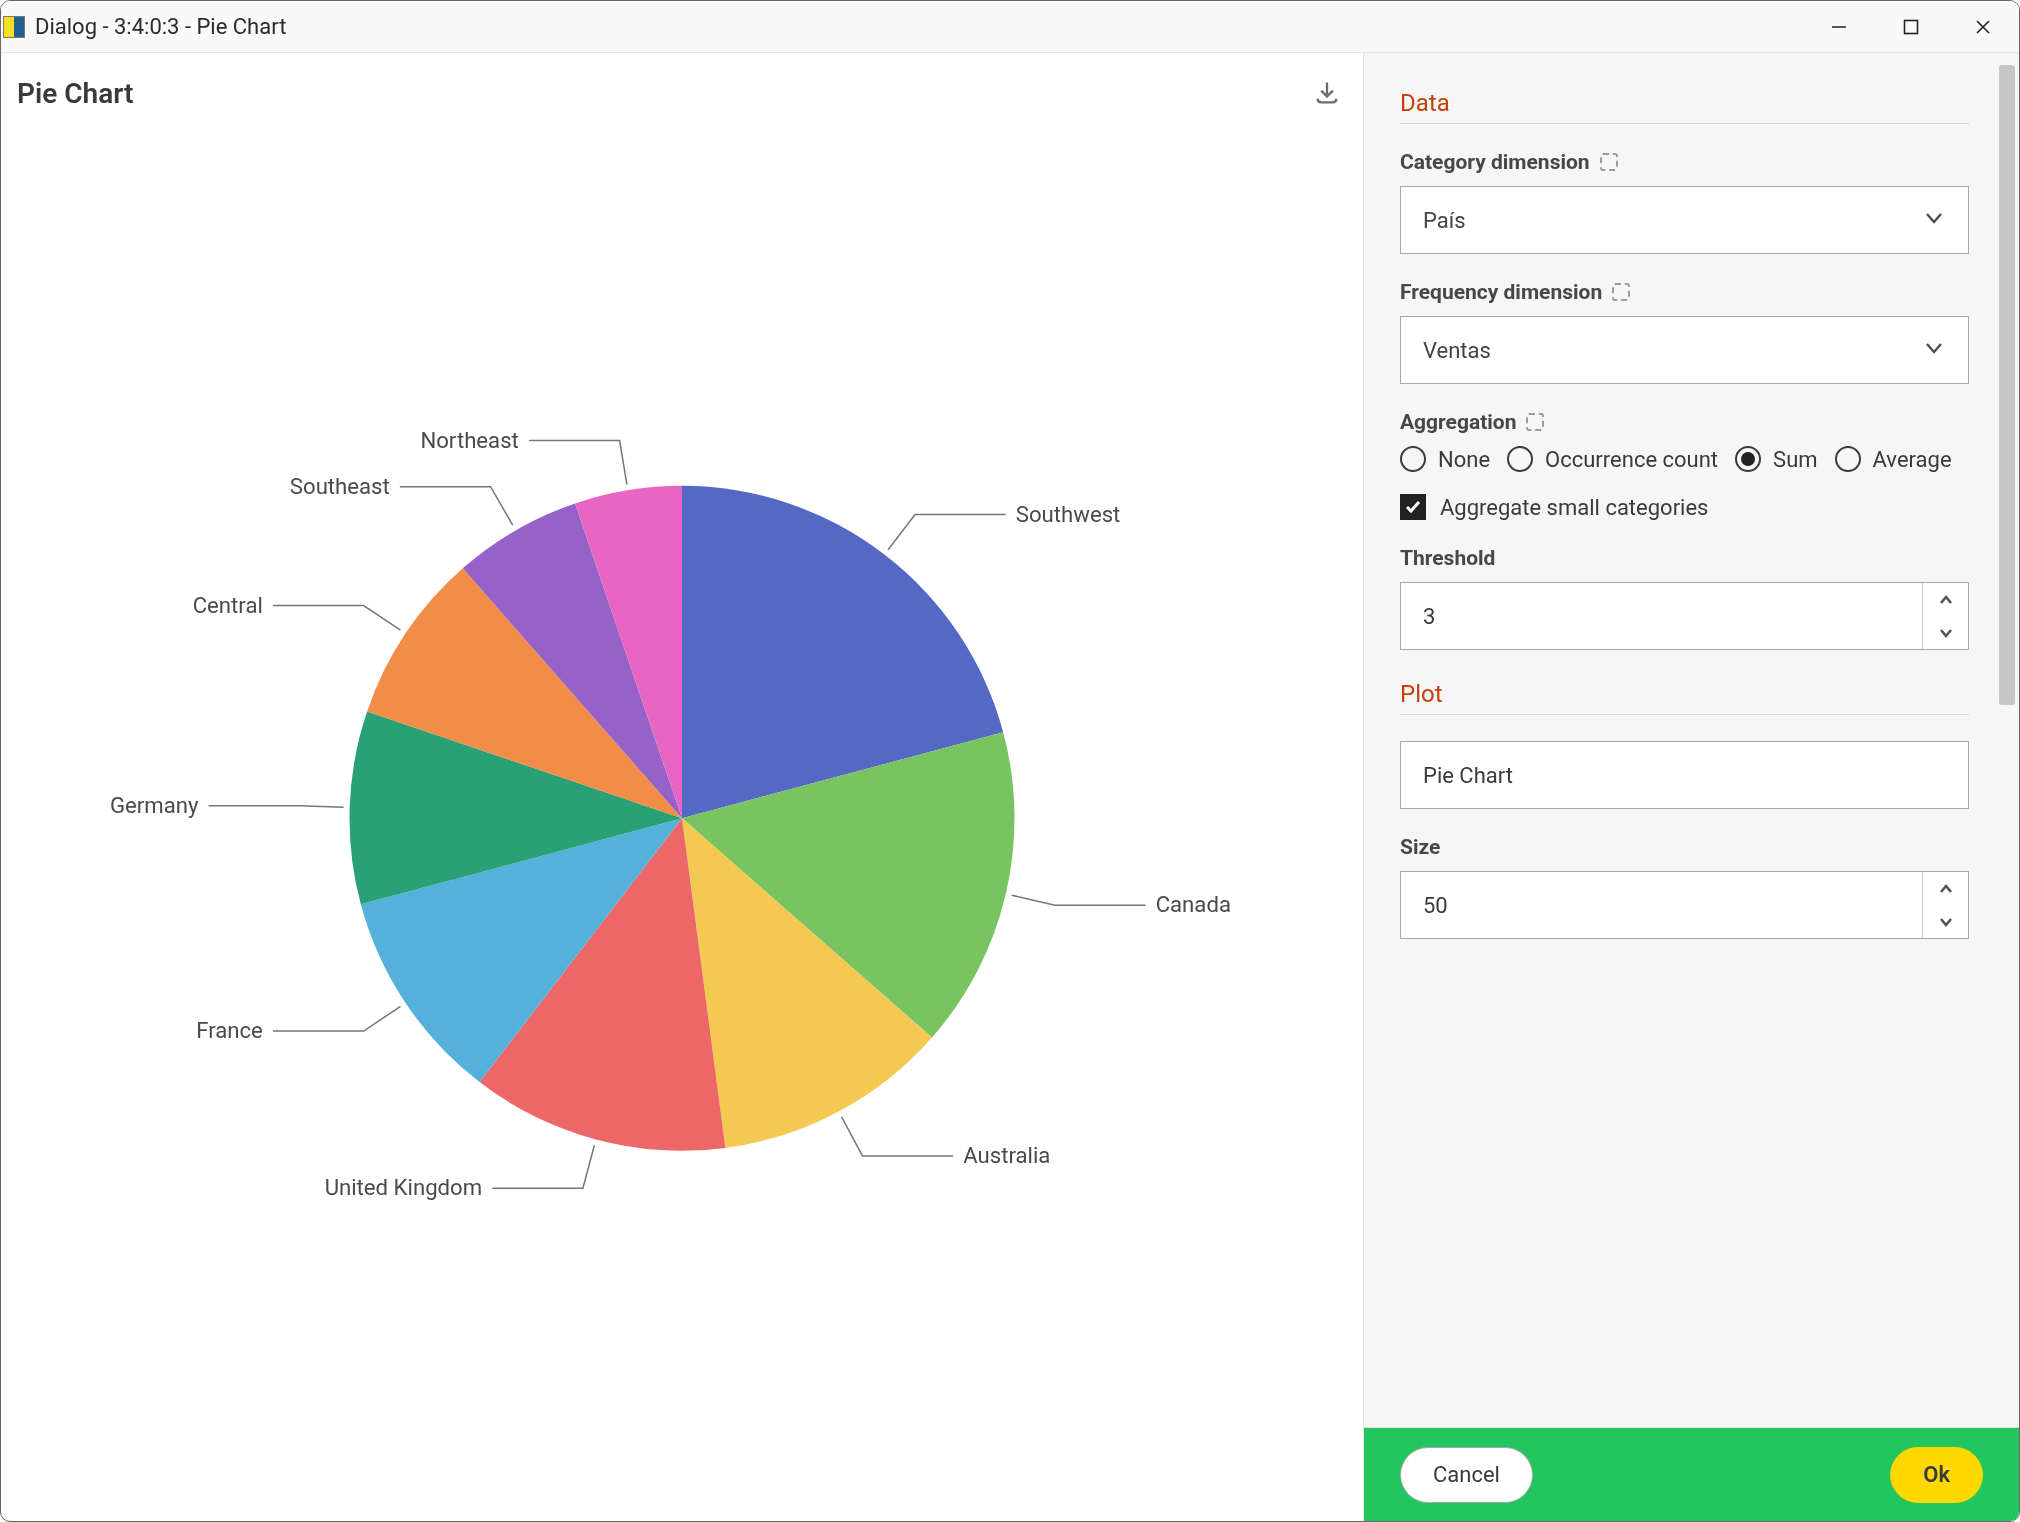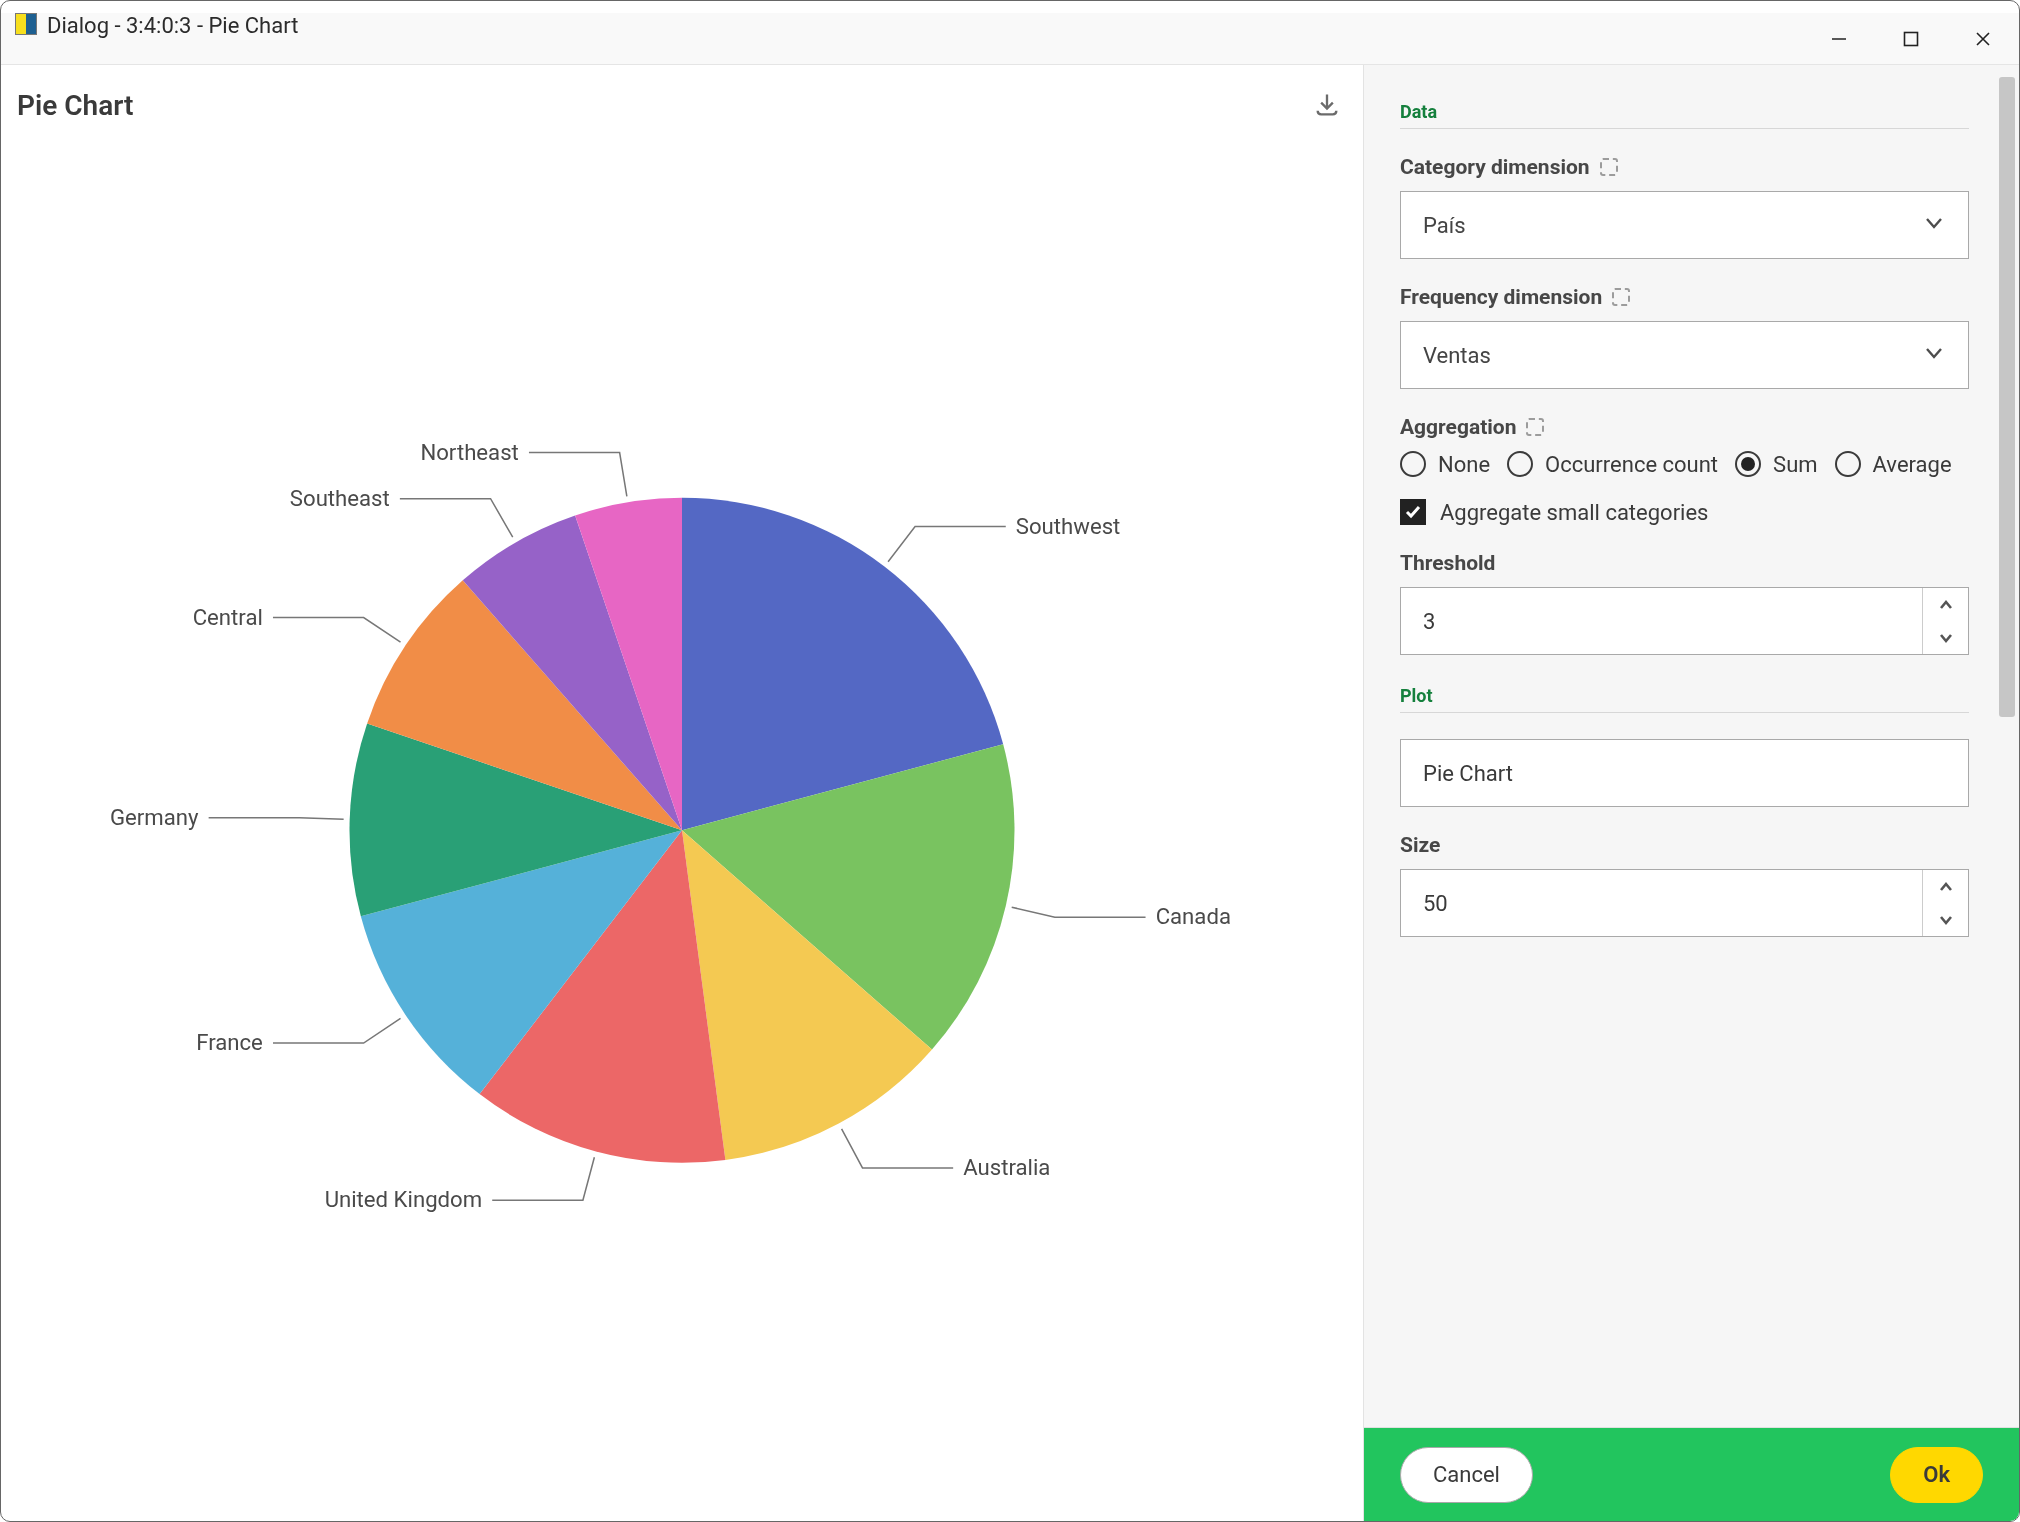--- a/index.html
+++ b/index.html
@@ -21,23 +21,22 @@
     flex-direction: column;
     overflow: hidden;
     position: relative;
   }
   
   .titlebar {
     height: 52px;
     background: #f9f9f9;
     border-bottom: 1px solid #e5e5e5;
     display: flex;
-    align-items: flex-start;
-    padding-left: 14px;
-    margin-top: 12px;
+    align-items: center;
+    padding-left: 2px;
   }
   .titlebar .app-icon {
     width: 22px; height: 22px;
     background: linear-gradient(to right,#f7df1e 50%, #1e6091 50%);
     border: 1px solid #777;
     margin-right: 10px;
   }
   .titlebar .title-text { font-size: 22px; color:#2b2b2b; }
   .win-controls { margin-left:auto; display:flex; }
   .win-btn {
@@ -112,23 +111,23 @@
   
   .panel-scrollbar {
     position:absolute;
     right:4px; top:12px;
     width:16px;
     height: 640px;
     background:#c6c6c6;
     border-radius:3px;
   }
   .section-h {
-    font-size: 18px;
-    font-weight:700;
-    color:#15803d;
+    font-size: 24px;
+    font-weight:400;
+    color:#c2410c;
     margin: 16px 0 6px 0;
   }
   .section-rule {
     border:none;
     border-top:1px solid #d7d7d7;
     margin: 6px 0 26px 0;
   }
   .field-label {
     font-size:21px;
     font-weight:700;

